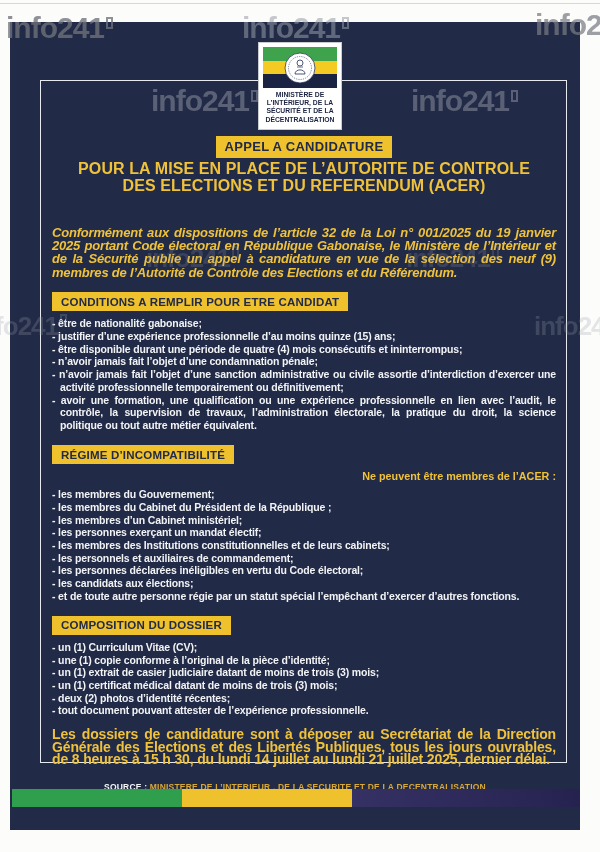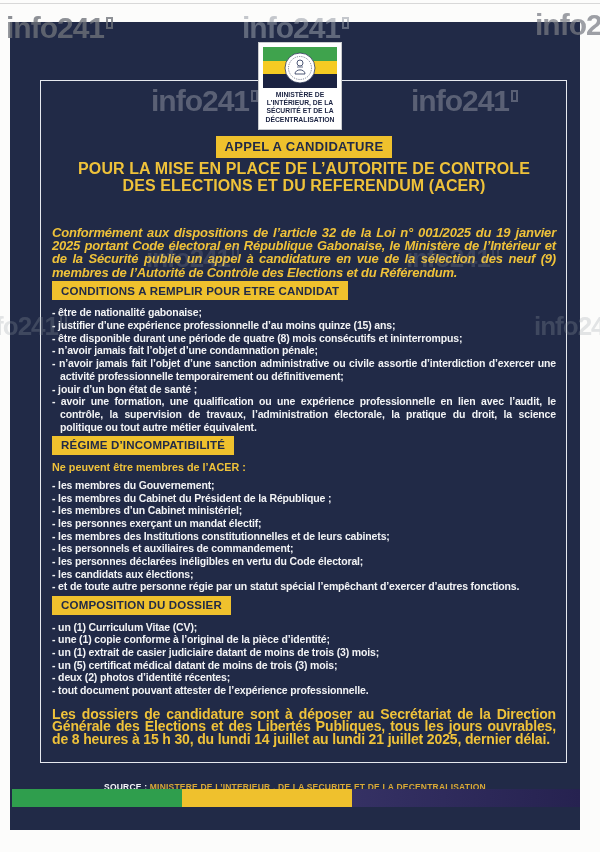--- a/index.html
+++ b/index.html
@@ -27,24 +27,24 @@
 
   
   .content { position:absolute; left:42px; top:114px; width:504px; z-index:2; color:#F2F3F5; }
   .title-row { text-align:center; }
   .badge { display:inline-block; background:#EFC12D; color:#212A47; font-weight:bold;
            font-size:13px; padding:3px 9px 4px 9px; letter-spacing:.3px; }
   .subtitle { margin-top:3px; text-align:center; color:#EFC23A; font-weight:bold;
               font-size:16px; line-height:16.5px; letter-spacing:.1px; }
   .intro { margin-top:32px; color:#EFC23A; font-weight:bold; font-style:italic;
            font-size:13px; line-height:13.2px; text-align:justify; letter-spacing:-0.2px; }
-  .sec-h { margin-top:2px; }
+  .sec-h { margin-top:13px; }
   .sec-h span { display:inline-block; background:#EFC12D; color:#212A47; font-weight:bold;
                 font-size:11.5px; padding:3.5px 9px; letter-spacing:.2px; }
-  .subhead { margin-top:6px; color:#EFC23A; font-weight:bold; font-size:10.8px; }
+  .subhead { margin-top:6px; color:#EFC23A; font-weight:bold; font-size:10.8px;text-align:right; }
   .list { margin-top:6px; font-size:10.5px; line-height:12.7px; font-weight:bold;
           text-align:justify; letter-spacing:-0.15px; color:#F2F3F5; }
   .list .li { padding-left:8px; text-indent:-8px; }
   .closing { margin-top:11px; color:#EFC23A; font-weight:bold; font-size:14px;
              line-height:12.6px; text-align:justify; letter-spacing:-0.15px; }
 
   
   .source { position:absolute; left:0; top:760px; width:570px; text-align:center;
             font-size:8.5px; font-weight:bold; letter-spacing:.2px; z-index:2; }
   .source .lbl { color:#F5F6F8; }
@@ -105,24 +105,23 @@
         <div>POUR LA MISE EN PLACE DE L’AUTORITE DE CONTROLE</div>
         <div>DES ELECTIONS ET DU REFERENDUM (ACER)</div>
       </div>
 
       <div class="intro">Conformément aux dispositions de l’article 32 de la Loi n° 001/2025 du 19 janvier 2025 portant Code électoral en République Gabonaise, le Ministère de l’Intérieur et de la Sécurité publie un appel à candidature en vue de la sélection des neuf (9) membres de l’Autorité de Contrôle des Elections et du Référendum.</div>
 
       <div class="sec-h"><span>CONDITIONS A REMPLIR POUR ETRE CANDIDAT</span></div>
       <div class="list">
         <div class="li">- être de nationalité gabonaise;</div>
         <div class="li">- justifier d’une expérience professionnelle d’au moins quinze (15) ans;</div>
-        <div class="li">- être disponible durant une période de quatre (8) mois consécutifs et ininterrompus;</div>
+        <div class="li">- être disponible durant une période de quatre (4) mois consécutifs et ininterrompus;</div>
         <div class="li">- n’avoir jamais fait l’objet d’une condamnation pénale;</div>
         <div class="li">- n’avoir jamais fait l’objet d’une sanction administrative ou civile assortie d’interdiction d’exercer une activité professionnelle temporairement ou définitivement;</div>
-        <div class="li">- jouir d’un bon état de santé ;</div>
         <div class="li">- avoir une formation, une qualification ou une expérience professionnelle en lien avec l’audit, le contrôle, la supervision de travaux, l’administration électorale, la pratique du droit, la science politique ou tout autre métier équivalent.</div>
       </div>
 
       <div class="sec-h"><span>RÉGIME D’INCOMPATIBILITÉ</span></div>
       <div class="subhead">Ne peuvent être membres de l’ACER :</div>
       <div class="list">
         <div class="li">- les membres du Gouvernement;</div>
         <div class="li">- les membres du Cabinet du Président de la République ;</div>
         <div class="li">- les membres d’un Cabinet ministériel;</div>
         <div class="li">- les personnes exerçant un mandat électif;</div>
@@ -131,21 +130,21 @@
         <div class="li">- les personnes déclarées inéligibles en vertu du Code électoral;</div>
         <div class="li">- les candidats aux élections;</div>
         <div class="li">- et de toute autre personne régie par un statut spécial l’empêchant d’exercer d’autres fonctions.</div>
       </div>
 
       <div class="sec-h"><span>COMPOSITION DU DOSSIER</span></div>
       <div class="list">
         <div class="li">- un (1) Curriculum Vitae (CV);</div>
         <div class="li">- une (1) copie conforme à l’original de la pièce d’identité;</div>
         <div class="li">- un (1) extrait de casier judiciaire datant de moins de trois (3) mois;</div>
-        <div class="li">- un (5) certificat médical datant de moins de trois (3) mois;</div>
+        <div class="li">- un (1) certificat médical datant de moins de trois (3) mois;</div>
         <div class="li">- deux (2) photos d’identité récentes;</div>
         <div class="li">- tout document pouvant attester de l’expérience professionnelle.</div>
       </div>
 
       <div class="closing">Les dossiers de candidature sont à déposer au Secrétariat de la Direction Générale des Élections et des Libertés Publiques, tous les jours ouvrables, de 8 heures à 15 h 30, du lundi 14 juillet au lundi 21 juillet 2025, dernier délai.</div>
     </div>
 
     <div class="source">
       <span class="lbl">SOURCE :</span><span class="val"> MINISTERE DE L’INTERIEUR , DE LA SECURITE ET DE LA DECENTRALISATION</span>
     </div>

